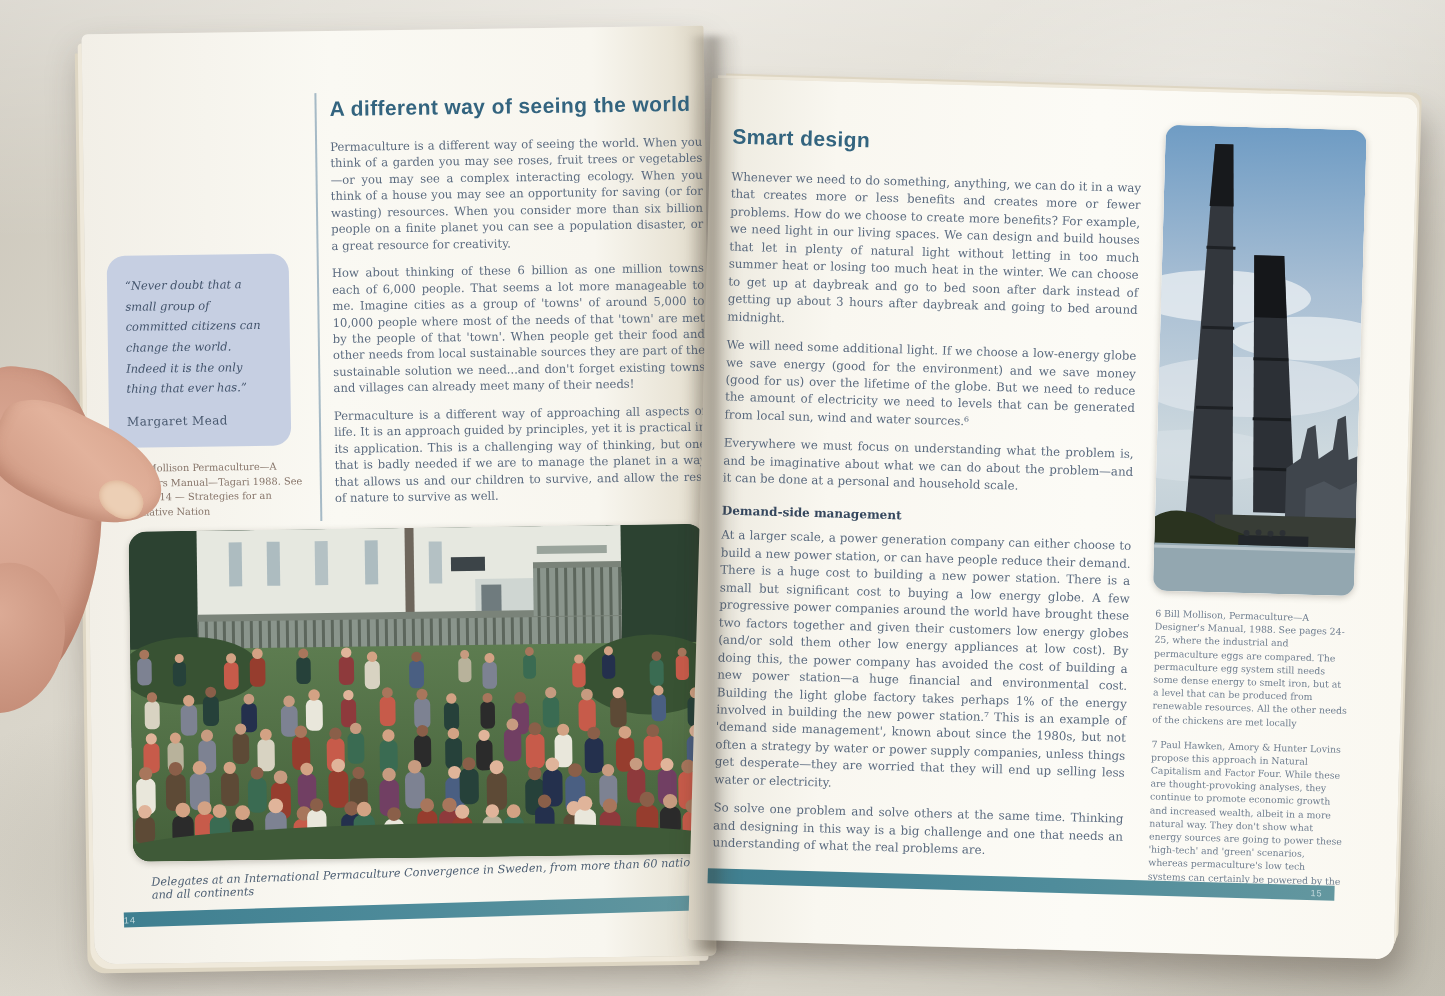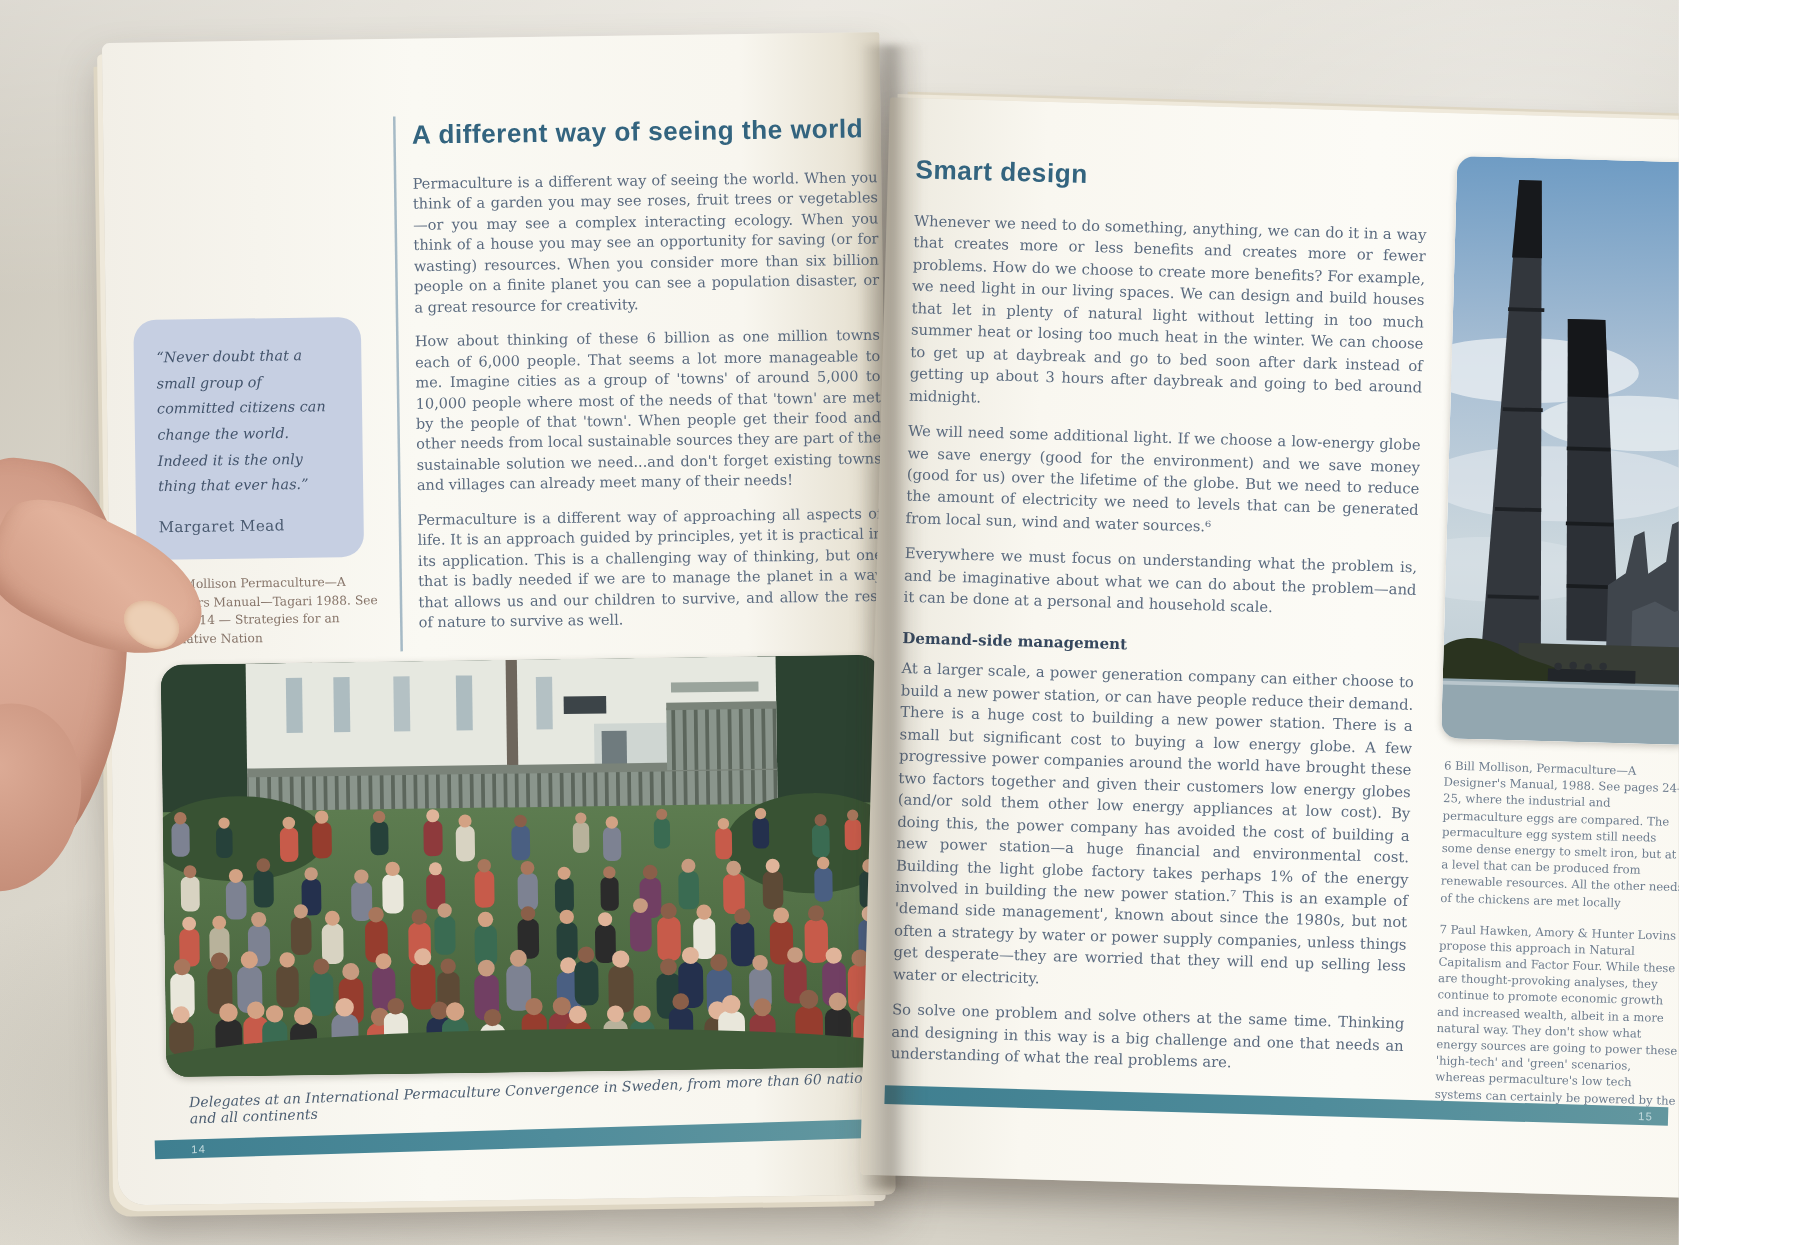--- a/index.html
+++ b/index.html
@@ -1,17 +1,17 @@
 <!DOCTYPE html>
 <html><head>
 <meta charset="utf-8">
 <style>
   html,body{margin:0;padding:0;}
   #scene{
-    position:relative; width:1343px; height:996px; overflow:hidden;
+    position:relative; width:1445px; height:996px; overflow:hidden;
     background:linear-gradient(115deg,#cbc6ba 0%,#d8d4c9 16%,#e2ded4 36%,#dcd8cd 52%,#d4d0c5 72%,#c6c2b6 100%);
     font-family:"Liberation Sans",sans-serif;
   }
   
   .fold{position:absolute;pointer-events:none;}
   .fold.f1{left:0;top:0;width:1445px;height:240px;background:linear-gradient(to bottom,rgba(255,255,255,.35),rgba(255,255,255,0));}
   .fold.f2{left:900px;top:-60px;width:620px;height:320px;background:radial-gradient(closest-side,rgba(255,255,255,.30),rgba(255,255,255,0));transform:rotate(-8deg);}
   .fold.f3{left:-140px;top:700px;width:700px;height:340px;background:radial-gradient(closest-side,rgba(90,85,70,.18),rgba(90,85,70,0));}
   .fold.f4{left:1050px;top:760px;width:520px;height:300px;background:radial-gradient(closest-side,rgba(90,85,70,.14),rgba(90,85,70,0));}
 
@@ -62,21 +62,21 @@
   .group-photo svg{display:block;width:100%;height:100%;}
   .lp-caption{
     position:absolute;left:58px;top:836px;width:560px;transform:rotate(-1.3deg);
     font-family:"DejaVu Serif",serif;font-style:italic;font-size:11.3px;color:#4d5f73;
   }
   .pagebar{
     position:absolute;height:15px;background:linear-gradient(to right,#3f7f90,#4f8c9b 55%,#63979f);
     display:flex;align-items:center;font-size:9px;color:#c3dadd;letter-spacing:1px;
   }
   .pagebar-left{left:30px;top:874px;width:580px;transform:rotate(-0.9deg);padding:0;}
-  .pagebar-left span{margin-left:29px;}
+  .pagebar-left span{margin-left:0;}
   .pagebar-right{left:18px;top:790px;width:627px;justify-content:flex-end;}
   .pagebar-right span{margin-right:12px;}
 
   
   .rp-heading{position:absolute;left:22px;top:46px;width:420px;}
   .rp-body{position:absolute;left:22px;top:90px;width:410px;font-size:11.8px;line-height:1.48;}
   .rp-body h3{font-family:"DejaVu Serif",serif;font-size:12px;font-weight:700;color:#35475e;margin:15px 0 7px 0;text-align:left;}
   .stack-photo{
     position:absolute;left:455px;top:34px;width:201px;height:466px;border-radius:14px;overflow:hidden;
     box-shadow:0 2px 6px rgba(60,50,40,.25);

